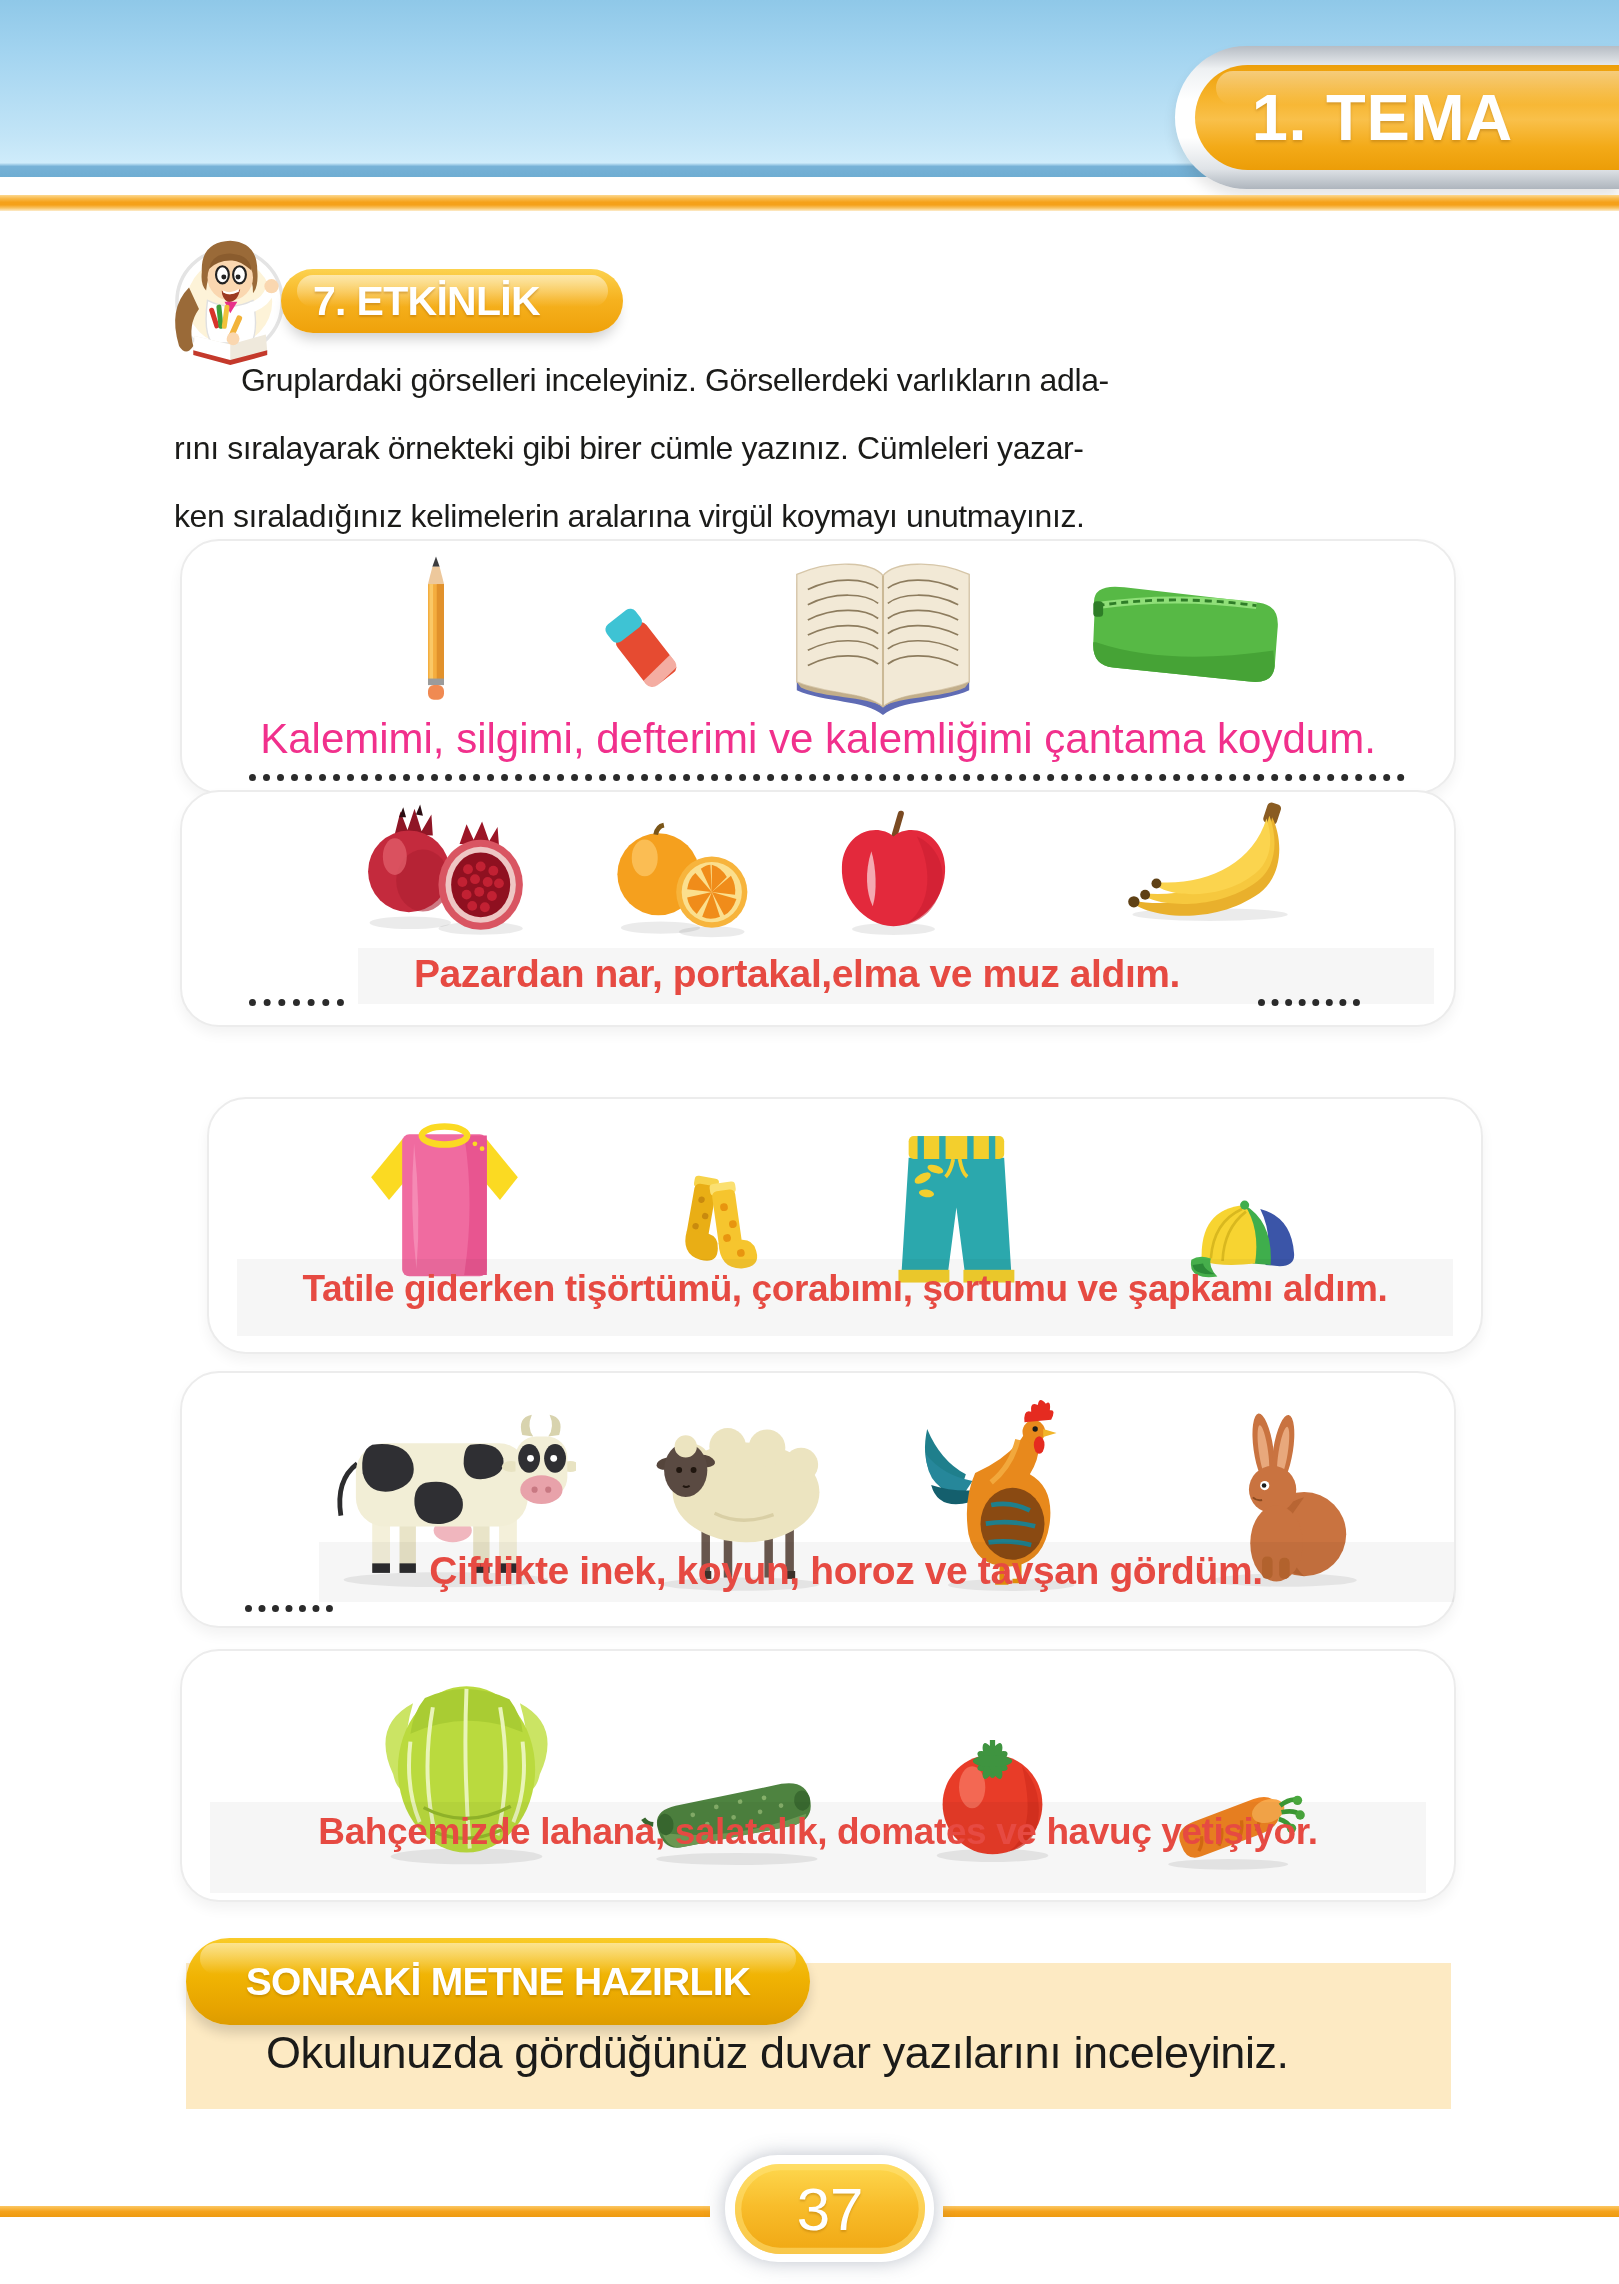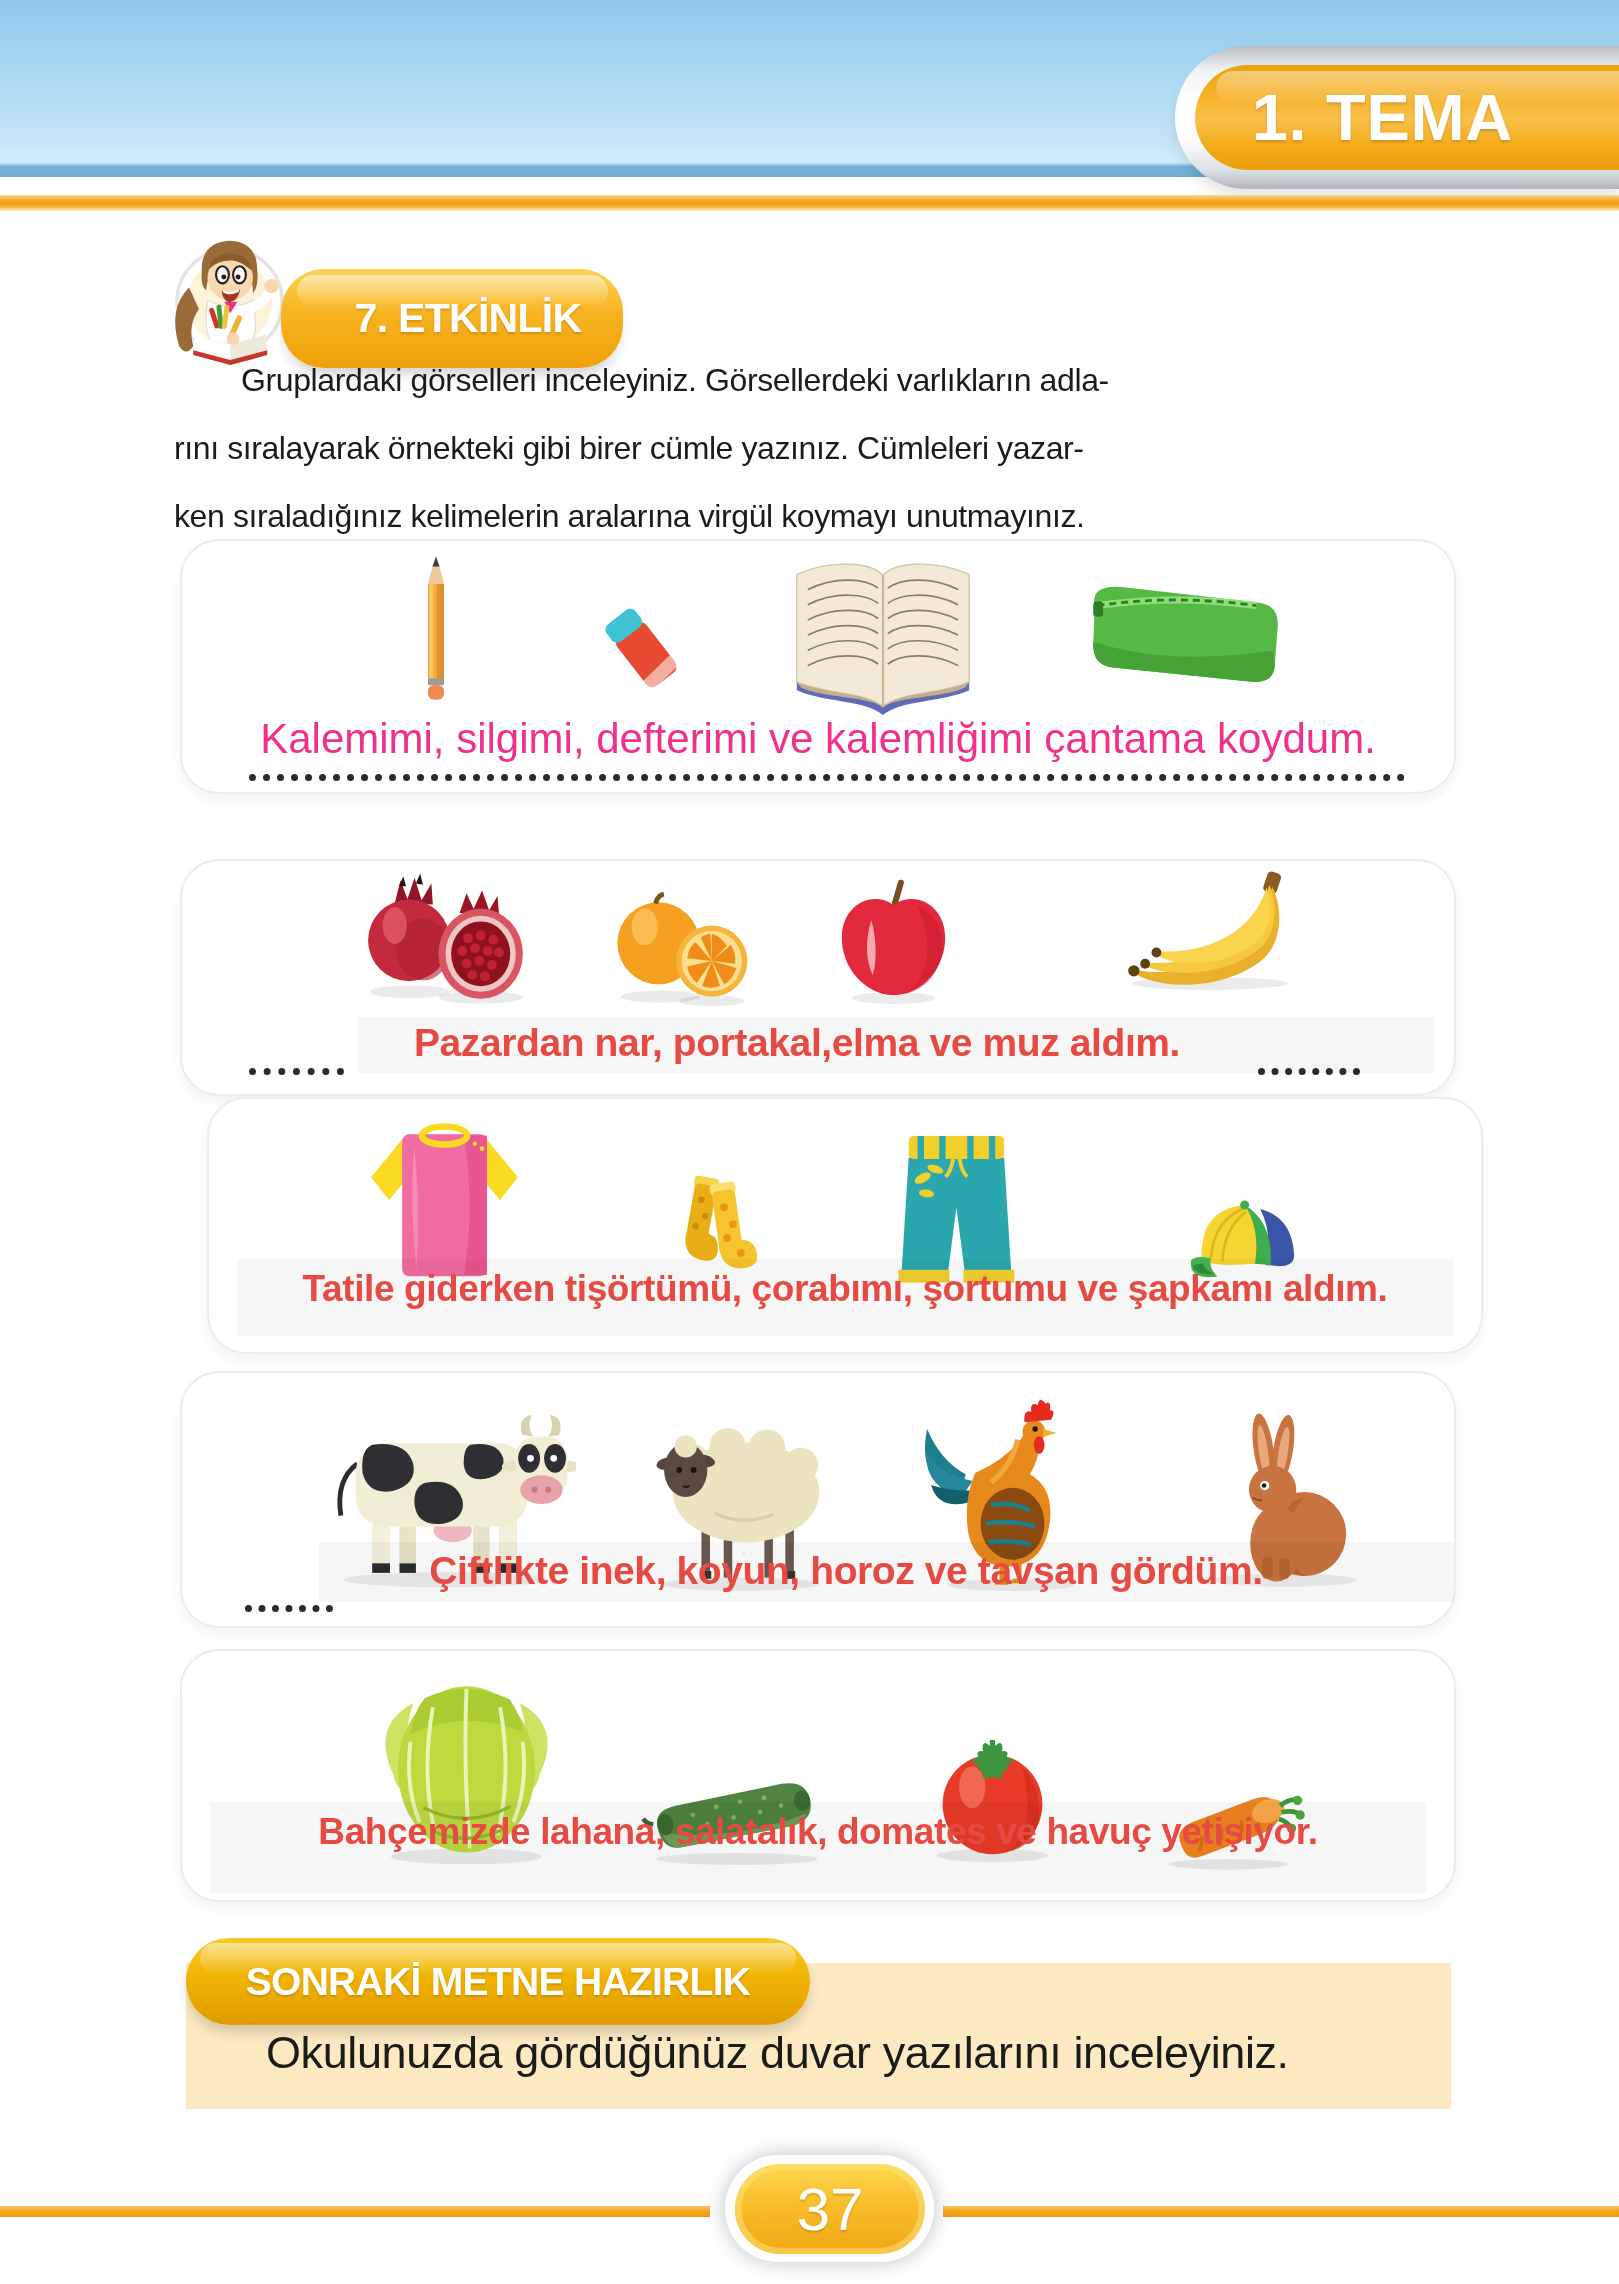--- a/index.html
+++ b/index.html
@@ -18,38 +18,38 @@
        display:flex;align-items:center;justify-content:center;}
   .tema-inner::before{content:'';position:absolute;left:21px;right:0;top:5.6px;height:34px;border-radius:28px 0 0 28px;
        background:linear-gradient(180deg,rgba(255,255,255,.45),rgba(255,255,255,0));}
   .tema-inner span{font-size:65px;font-weight:bold;color:#fff;letter-spacing:0.7px;padding-right:49px;
        text-shadow:0 2.1px 2.8px rgba(150,90,0,.35);}
   .stripe{position:absolute;left:0;top:195px;width:100%;height:16px;
        background:linear-gradient(180deg,#fcd88f 0%,#f8b94a 22%,#f5a11a 45%,#f5a11a 62%,#f9c465 82%,#fdeccb 100%);}
 
   
   .mascot{position:absolute;left:162px;top:225px;width:128px;height:142px;}
-  .act-badge{position:absolute;left:281px;top:269px;width:342px;height:99px;border-radius:43px;
+  .act-badge{position:absolute;left:281px;top:269px;width:342px;height:64px;border-radius:43px;
        background:linear-gradient(180deg,#fcd24f 0%,#f6b21f 48%,#efa10a 100%);
        box-shadow:0 11.2px 14px -5.6px rgba(0,0,0,.20);
-       display:flex;align-items:center;justify-content:center;}
+       display:flex;align-items:center;}
   .act-badge::before{content:'';position:absolute;left:15.5px;right:15.5px;top:5.6px;height:32px;border-radius:25px;
        background:linear-gradient(180deg,rgba(255,255,255,.55),rgba(255,255,255,0));}
   .act-badge span{position:relative;font-size:41px;font-weight:bold;color:#fff;letter-spacing:-0.7px;
        padding-left:32px;text-shadow:0 2.1px 2.1px rgba(160,95,0,.35);}
 
   .instructions{position:absolute;left:174px;top:346px;width:1278px;}
   .iline{font-size:32px;line-height:68px;letter-spacing:-0.4px;color:#1b1b19;white-space:nowrap;}
   .iline.indent{padding-left:67px;}
 
   
   .card{position:absolute;left:180px;width:1272px;background:#fff;border:2.1px solid #ececec;
         border-radius:39px;box-shadow:0 7px 12.7px rgba(0,0,0,.05);}
   .card1{top:539px;height:251px;}
-  .card2{top:859px;height:233px;}
+  .card2{top:790px;height:233px;}
   .card3{top:1097px;height:253px;margin-left:27px;}
   .card4{top:1371px;height:253px;}
   .card5{top:1649px;height:249px;}
   .item{position:absolute;z-index:1;}
   .item svg{width:100%;height:100%;display:block;}
   .ans-strip{position:absolute;background:rgba(0,0,0,.035);z-index:3;}
   .answer{position:absolute;left:0;right:0;text-align:center;z-index:5;font-weight:bold;
           color:#e64a42;letter-spacing:-0.4px;white-space:nowrap;}
   .a1{color:#f1308c;font-weight:400;font-size:42px;top:174px;letter-spacing:0;}
   .a2{font-size:39px;top:160px;transform:translateX(-21px);}

